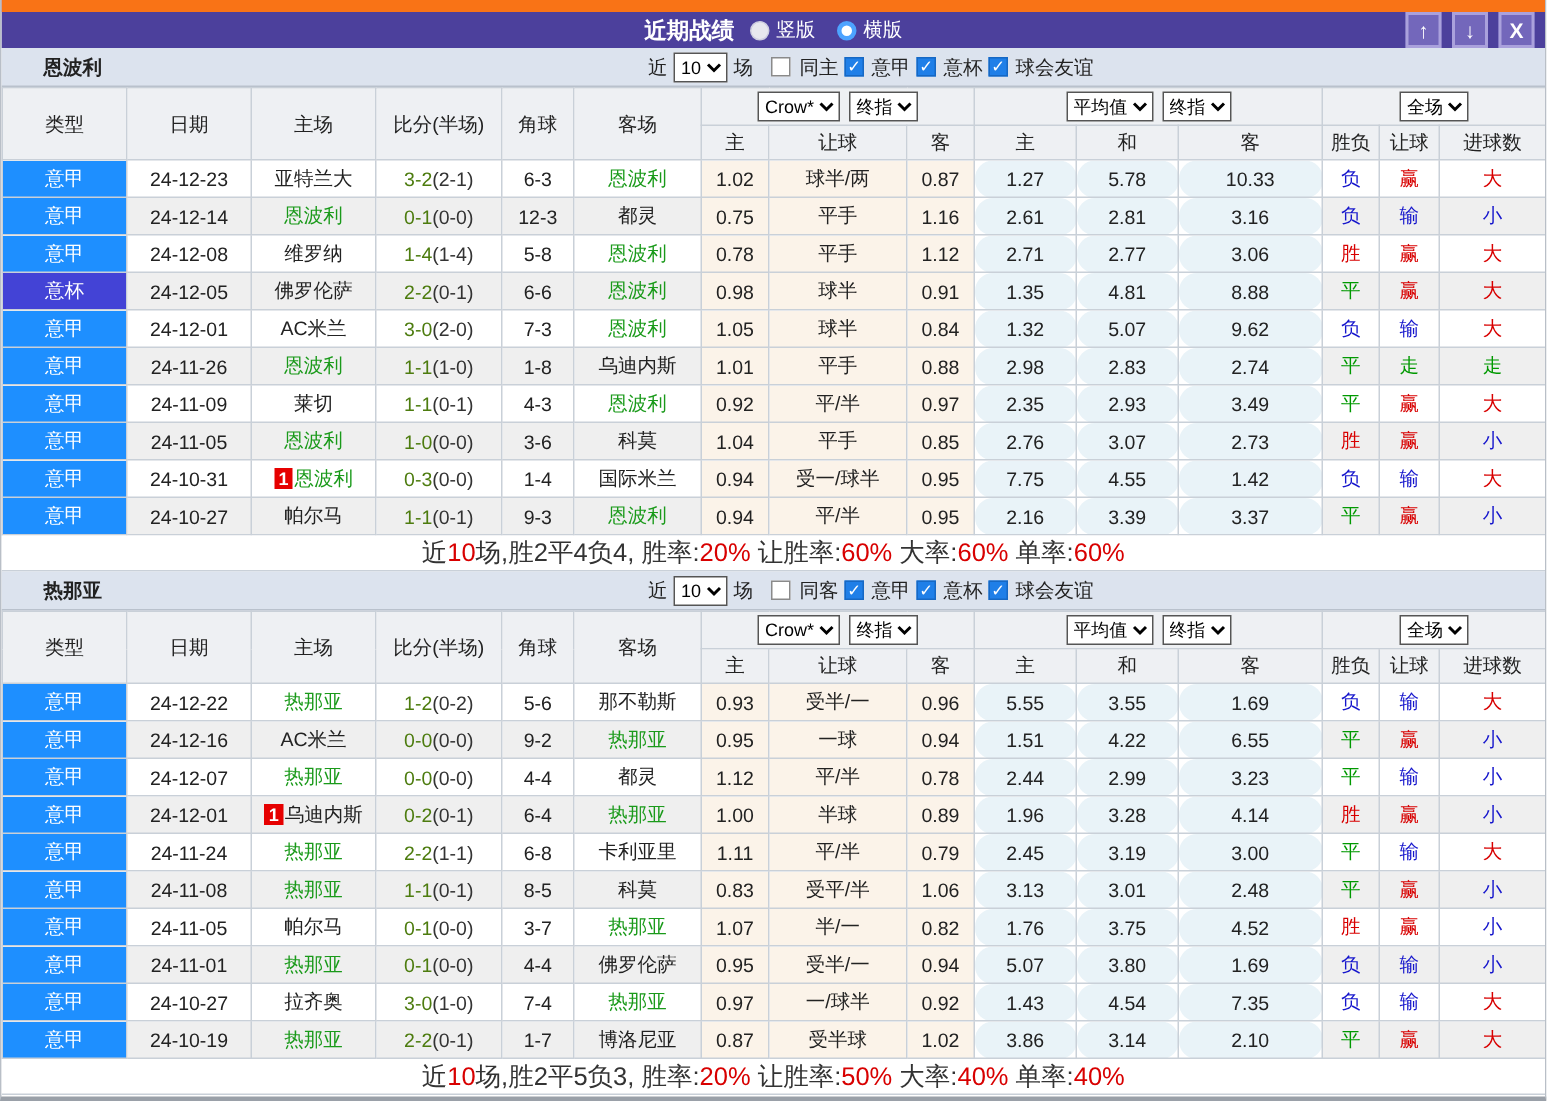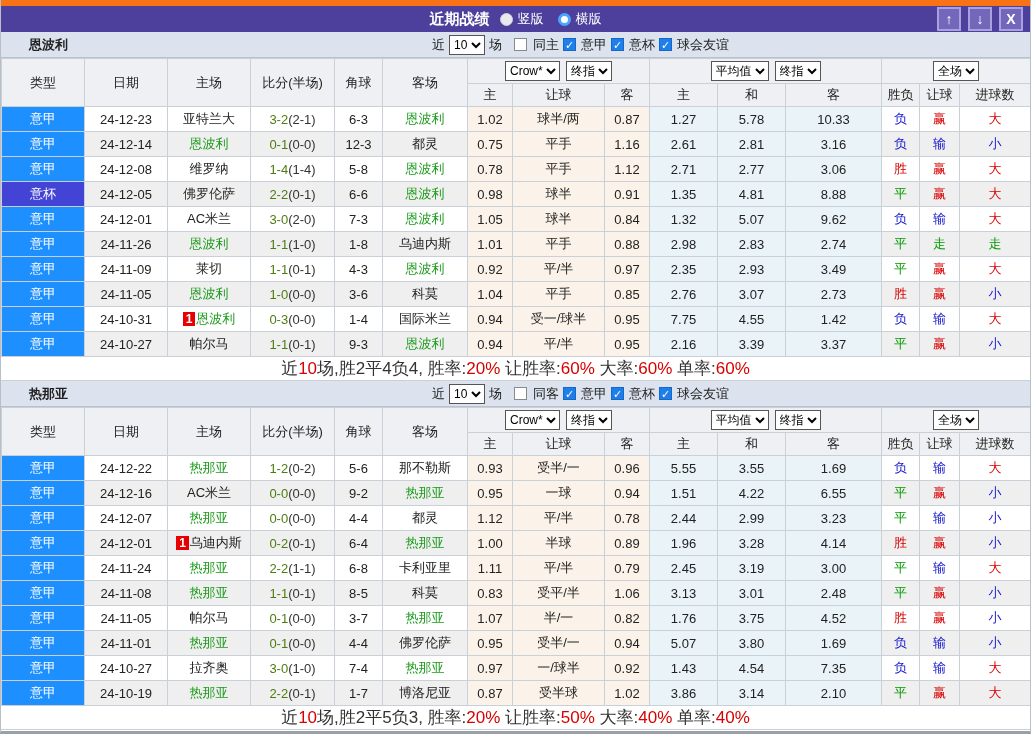--- a/index.html
+++ b/index.html
@@ -11,21 +11,21 @@
   }
   .window {
     width: 1031px; height: 734px;
     border-left: 1px solid #b9bfc7; border-right: 1px solid #b9bfc7;
     border-bottom: 3px solid #9aa0a8;
     overflow: hidden; background: #fff;
   }
   
   .titlebar {
     height: 32px; background: #4c409c;
-    border-top: 6px solid #f97316;
+    border-top: 8px solid #f97316;
     display: flex; align-items: center; position: relative;
     color: #fff;
   }
   .titlebar-center {
     position: absolute; left: 0; right: 0;
     display: flex; justify-content: center; align-items: center; gap: 10px;
   }
   .titlebar-title { font-size: 15px; font-weight: bold; }
   .radio-group { display: flex; align-items: center; gap: 14px; font-size: 13px; font-family: Liberation Mono, monospace; }
   .radio-item { display: flex; align-items: center; gap: 5px; }
@@ -61,21 +61,21 @@
   th, td { border: 1px solid #c9d0d8; text-align: center; overflow: hidden; white-space: nowrap; }
   thead th { background: #eef0f3; font-weight: normal; color: #222; height: 23px; }
   thead tr.sel-row th { height: 25px; }
   thead select { font-size: 12px; height: 20px; border: 1px solid #555; background: #fff;
                  margin: 0 3px; font-family: inherit; }
   tbody td { height: 25px; background: #fff; }
   tbody tr:nth-child(even) td { background: #efefef; }
   tbody td.lg-blue  { background: #1e8fff !important; color: #fff; }
   tbody td.lg-purple{ background: #4343d6 !important; color: #fff; }
   tbody td.tint-cream { background: #fbf3e9 !important; }
-  tbody td.tint-blue  { background: #e9f3f8 !important; }
+  tbody td.tint-blue  { background: #e9f3f8 !important; border-radius: 12px; }
   .team-green { color: #1a9a1a; }
   .score-main { color: #4d7c0f; }
   .score-half { color: #333; margin-top: 21px; }
   .badge {
     display: inline-block; background: #e60000; color: #fff; font-size: 12px;
     line-height: 14px; padding: 0 3px; margin-right: 1px; font-weight: bold;
   }
   .c-r { color: #d80000; } .c-b { color: #1515cc; } .c-g { color: #009900; } .c-k { color: #333; }
   .summary {
     height: 24px; display: flex; align-items: center; justify-content: center;

